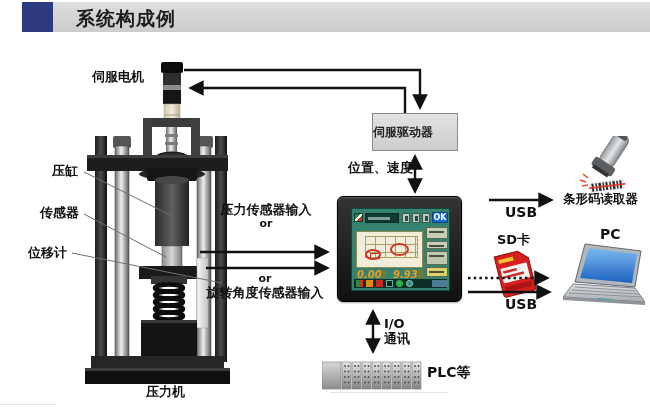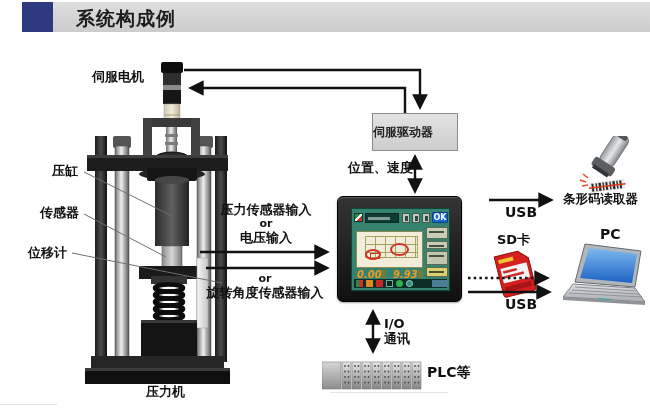--- a/index.html
+++ b/index.html
@@ -159,21 +159,20 @@
 
   <div class="lbl" style="left:92px;top:70px">伺服电机</div>
   <div class="lbl" style="left:52px;top:164px">压缸</div>
   <div class="lbl" style="left:40px;top:206px">传感器</div>
   <div class="lbl" style="left:28px;top:246px">位移计</div>
   <div class="lbl" style="left:146px;top:385px">压力机</div>
 
   <div class="lbl center" style="left:200px;top:203px;width:132px">
     <div>压力传感器输入</div>
     <div class="small">or</div>
-    <div>电压输入</div>
   </div>
   <div class="lbl center" style="left:194px;top:273px;width:142px">
     <div class="small">or</div>
     <div>旋转角度传感器输入</div>
   </div>
 
   <div class="driverbox">
     <span>伺服驱动器</span>
   </div>
   <div class="lbl" style="left:348px;top:161px">位置、速度</div>

